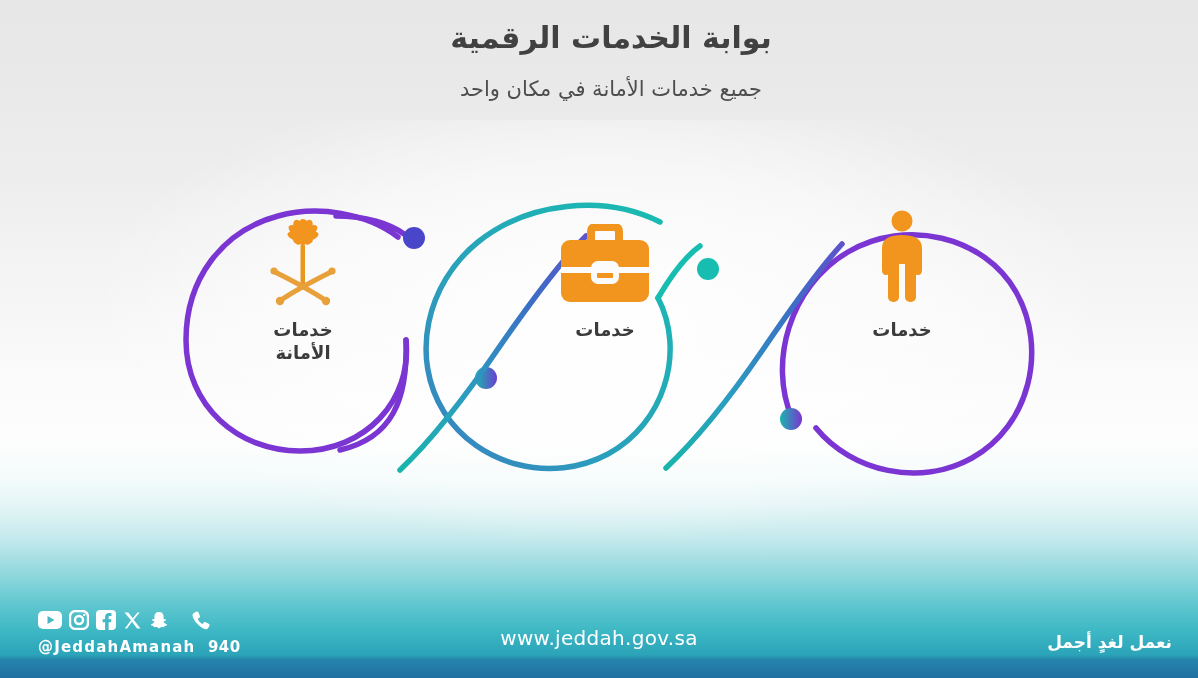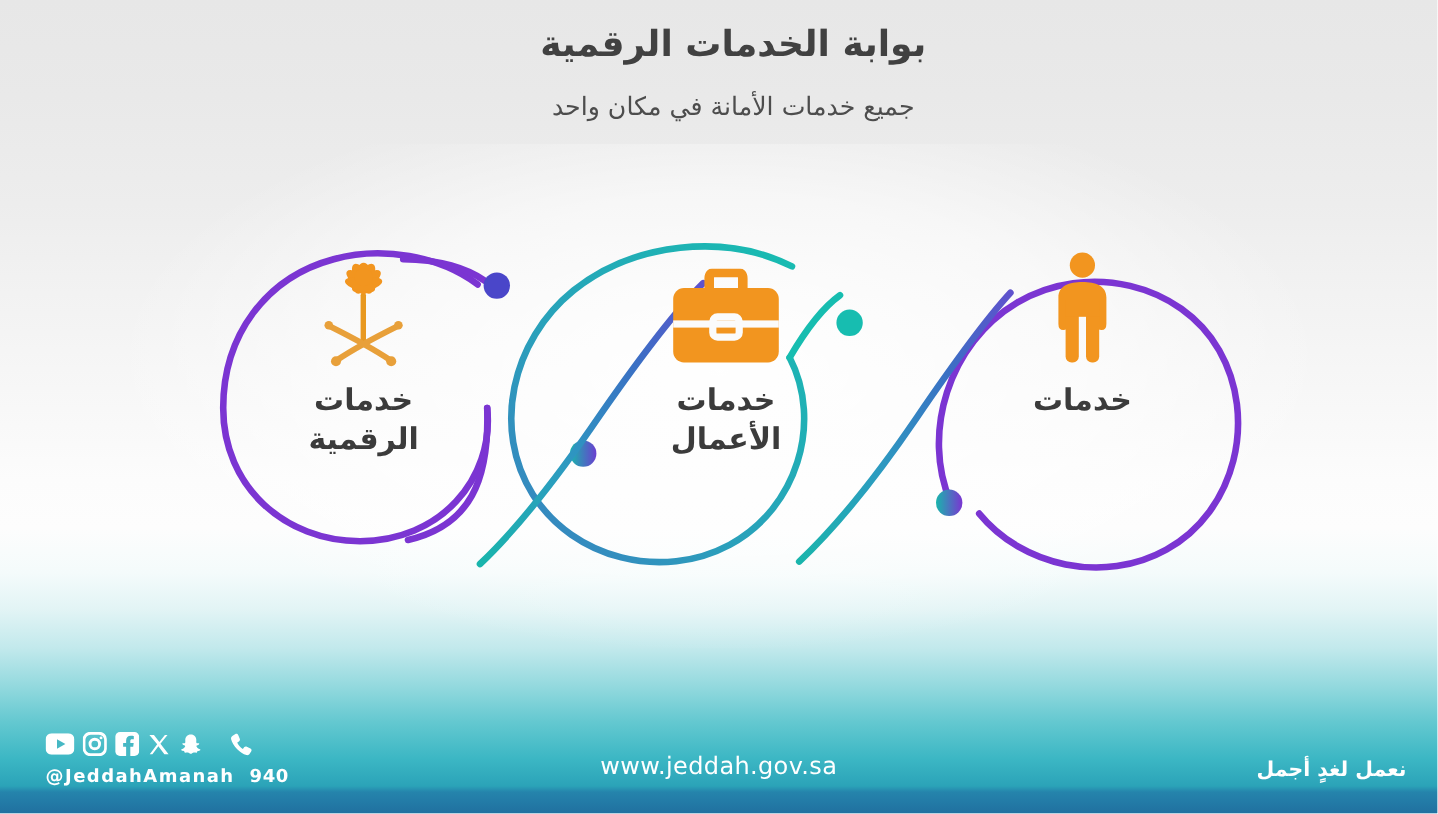--- a/index.html
+++ b/index.html
@@ -90,21 +90,21 @@
     direction: rtl;
   }
   .node-icon {
     height: 96px;
     display: flex;
     align-items: flex-end;
     justify-content: center;
   }
   .node-label {
     margin-top: 12px;
-    font-size: 25px;
+    font-size: 18px;
     font-weight: bold;
     color: #3b3b3b;
     line-height: 1.28;
   }
   .node-label .l2 { display: block; }
 
   #node-gov { left: 198px; top: 60px; }
   #node-biz { left: 500px; top: 60px; }
   #node-ind { left: 797px; top: 60px; }
 
@@ -364,40 +364,39 @@
           <g fill="#e8a03a">
             <circle cx="9" cy="57" r="3.6"></circle>
             <circle cx="67" cy="57" r="3.6"></circle>
             <circle cx="61" cy="87" r="4.2"></circle>
             <circle cx="15" cy="87" r="4.2"></circle>
           </g>
         </svg>
       </div>
       <div class="node-label">
         <span>خدمات</span>
-        <span class="l2">الرقمية</span>
+        <span class="l2">الأمانة</span>
       </div>
     </div>
 
     <div class="node" id="node-biz">
       <div class="node-icon">
         <svg width="96" height="82" viewBox="0 0 96 82">
 
           <path d="M 34 18 L 34 8 Q 34 3 39 3 L 57 3 Q 62 3 62 8 L 62 18" fill="none" stroke="#f2951f" stroke-width="8" stroke-linecap="round"></path>
 
           <rect x="4" y="16" width="88" height="62" rx="9" fill="#f2951f"></rect>
 
           <rect x="4" y="43" width="88" height="6" fill="#fbfbfb"></rect>
 
           <rect x="37" y="40" width="22" height="17" rx="4" fill="none" stroke="#fbfbfb" stroke-width="6"></rect>
         </svg>
       </div>
       <div class="node-label">
         <span>خدمات</span>
-        <span class="l2">الأعمال</span>
       </div>
     </div>
 
     <div class="node" id="node-ind">
       <div class="node-icon">
         <svg width="58" height="96" viewBox="0 0 58 96">
           <circle cx="29" cy="11" r="10.5" fill="#f2951f"></circle>
 
           <path d="M 29 25
                    C 18 25, 9 28, 9 38

